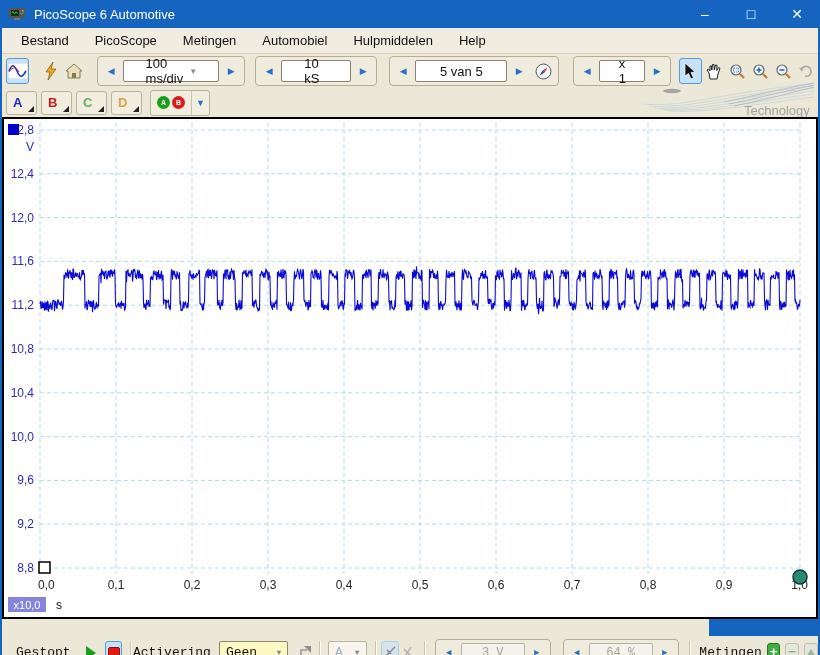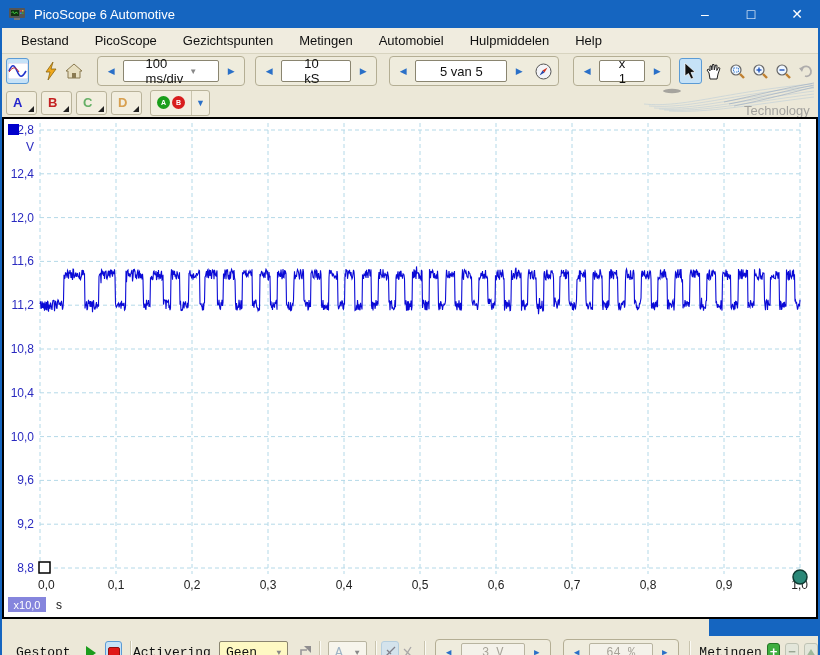--- a/index.html
+++ b/index.html
@@ -75,21 +75,20 @@
       <div class="wincontrols">
         <div class="winbtn">–</div>
         <div class="winbtn">□</div>
         <div class="winbtn">✕</div>
       </div>
     </div>
 
     <div class="menubar" id="menubar">
         <div class="menuitem">Bestand</div>
         <div class="menuitem">PicoScope</div>
-        <div class="menuitem">Gezichtspunten</div>
         <div class="menuitem">Metingen</div>
         <div class="menuitem">Automobiel</div>
         <div class="menuitem">Hulpmiddelen</div>
         <div class="menuitem">Help</div>
       </div>
 
     <div class="toolbar">
       <div class="tbtn sel" style="margin-left:4px">
         <svg width="20" height="16" viewBox="0 0 20 16">
           <rect x="0" y="0" width="20" height="16" fill="#fff" stroke="#99c" stroke-width="0.5"></rect>

